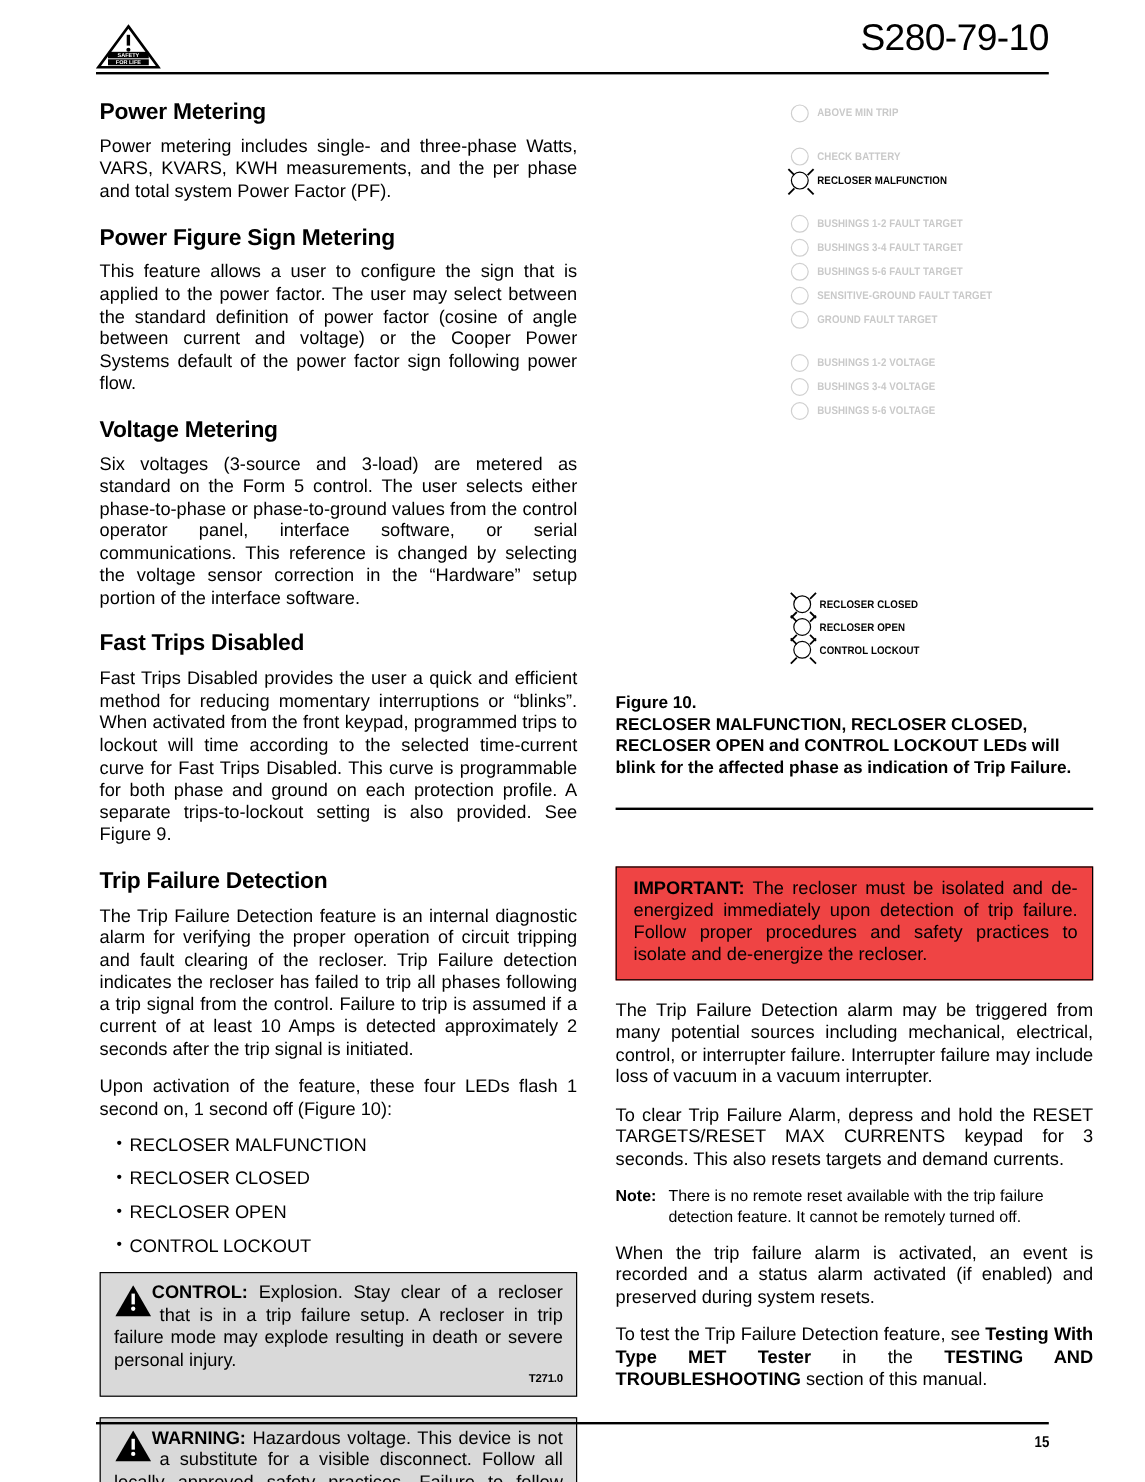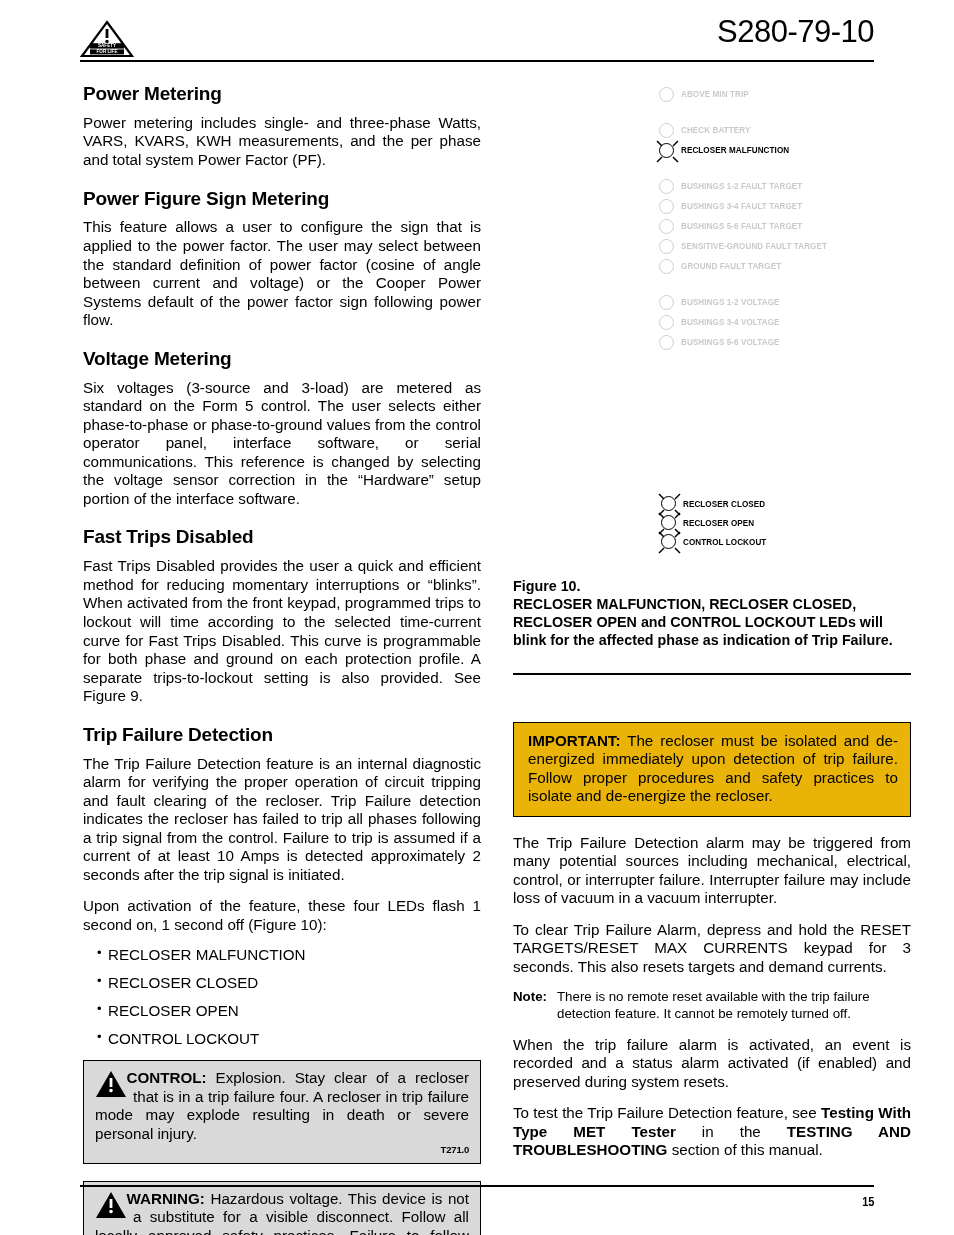--- a/index.html
+++ b/index.html
@@ -124,21 +124,21 @@
     font-weight: bold;
     text-align: right;
     display: block;
     margin-top: 1px;
     letter-spacing: -0.2px;
   }
 
   
   .important-box {
     border: 1.4px solid #000;
-    background: #eab308;
+    background: #ef4444;
     padding: 9px 12px 10px 14px;
     box-sizing: border-box;
     margin-top: 25px;
   }
   .important-box p {
     margin: 0;
     font-size: 15.2px;
     line-height: 1.21;
     text-align: justify;
   }
@@ -306,21 +306,21 @@
     <li>RECLOSER OPEN</li>
     <li>CONTROL LOCKOUT</li>
   </ul>
 
   <div class="callout">
     <svg class="tri-icon" viewBox="0 0 30 26">
       <polygon points="15,0 30,26 0,26" fill="#000"></polygon>
       <rect x="13.6" y="7" width="2.8" height="9" fill="#fff"></rect>
       <circle cx="15" cy="19.6" r="1.8" fill="#fff"></circle>
     </svg>
-    <p class="ctext"><b>CONTROL:</b><span> Explosion. Stay clear of a recloser that is in a trip failure four. A recloser in trip failure mode may explode resulting in death or severe personal injury.</span></p>
+    <p class="ctext"><b>CONTROL:</b><span> Explosion. Stay clear of a recloser that is in a trip failure setup. A recloser in trip failure mode may explode resulting in death or severe personal injury.</span></p>
     <span class="code-ref">T271.0</span>
   </div>
 
   <div class="callout">
     <svg class="tri-icon" viewBox="0 0 30 26">
       <polygon points="15,0 30,26 0,26" fill="#000"></polygon>
       <rect x="13.6" y="7" width="2.8" height="9" fill="#fff"></rect>
       <circle cx="15" cy="19.6" r="1.8" fill="#fff"></circle>
     </svg>
     <p class="ctext"><b>WARNING:</b><span> Hazardous voltage. This device is not a substitute for a visible disconnect. Follow all locally approved safety practices. Failure to follow proper safety practices can result in contact with high voltage, which will cause death or severe personal injury.</span></p>

